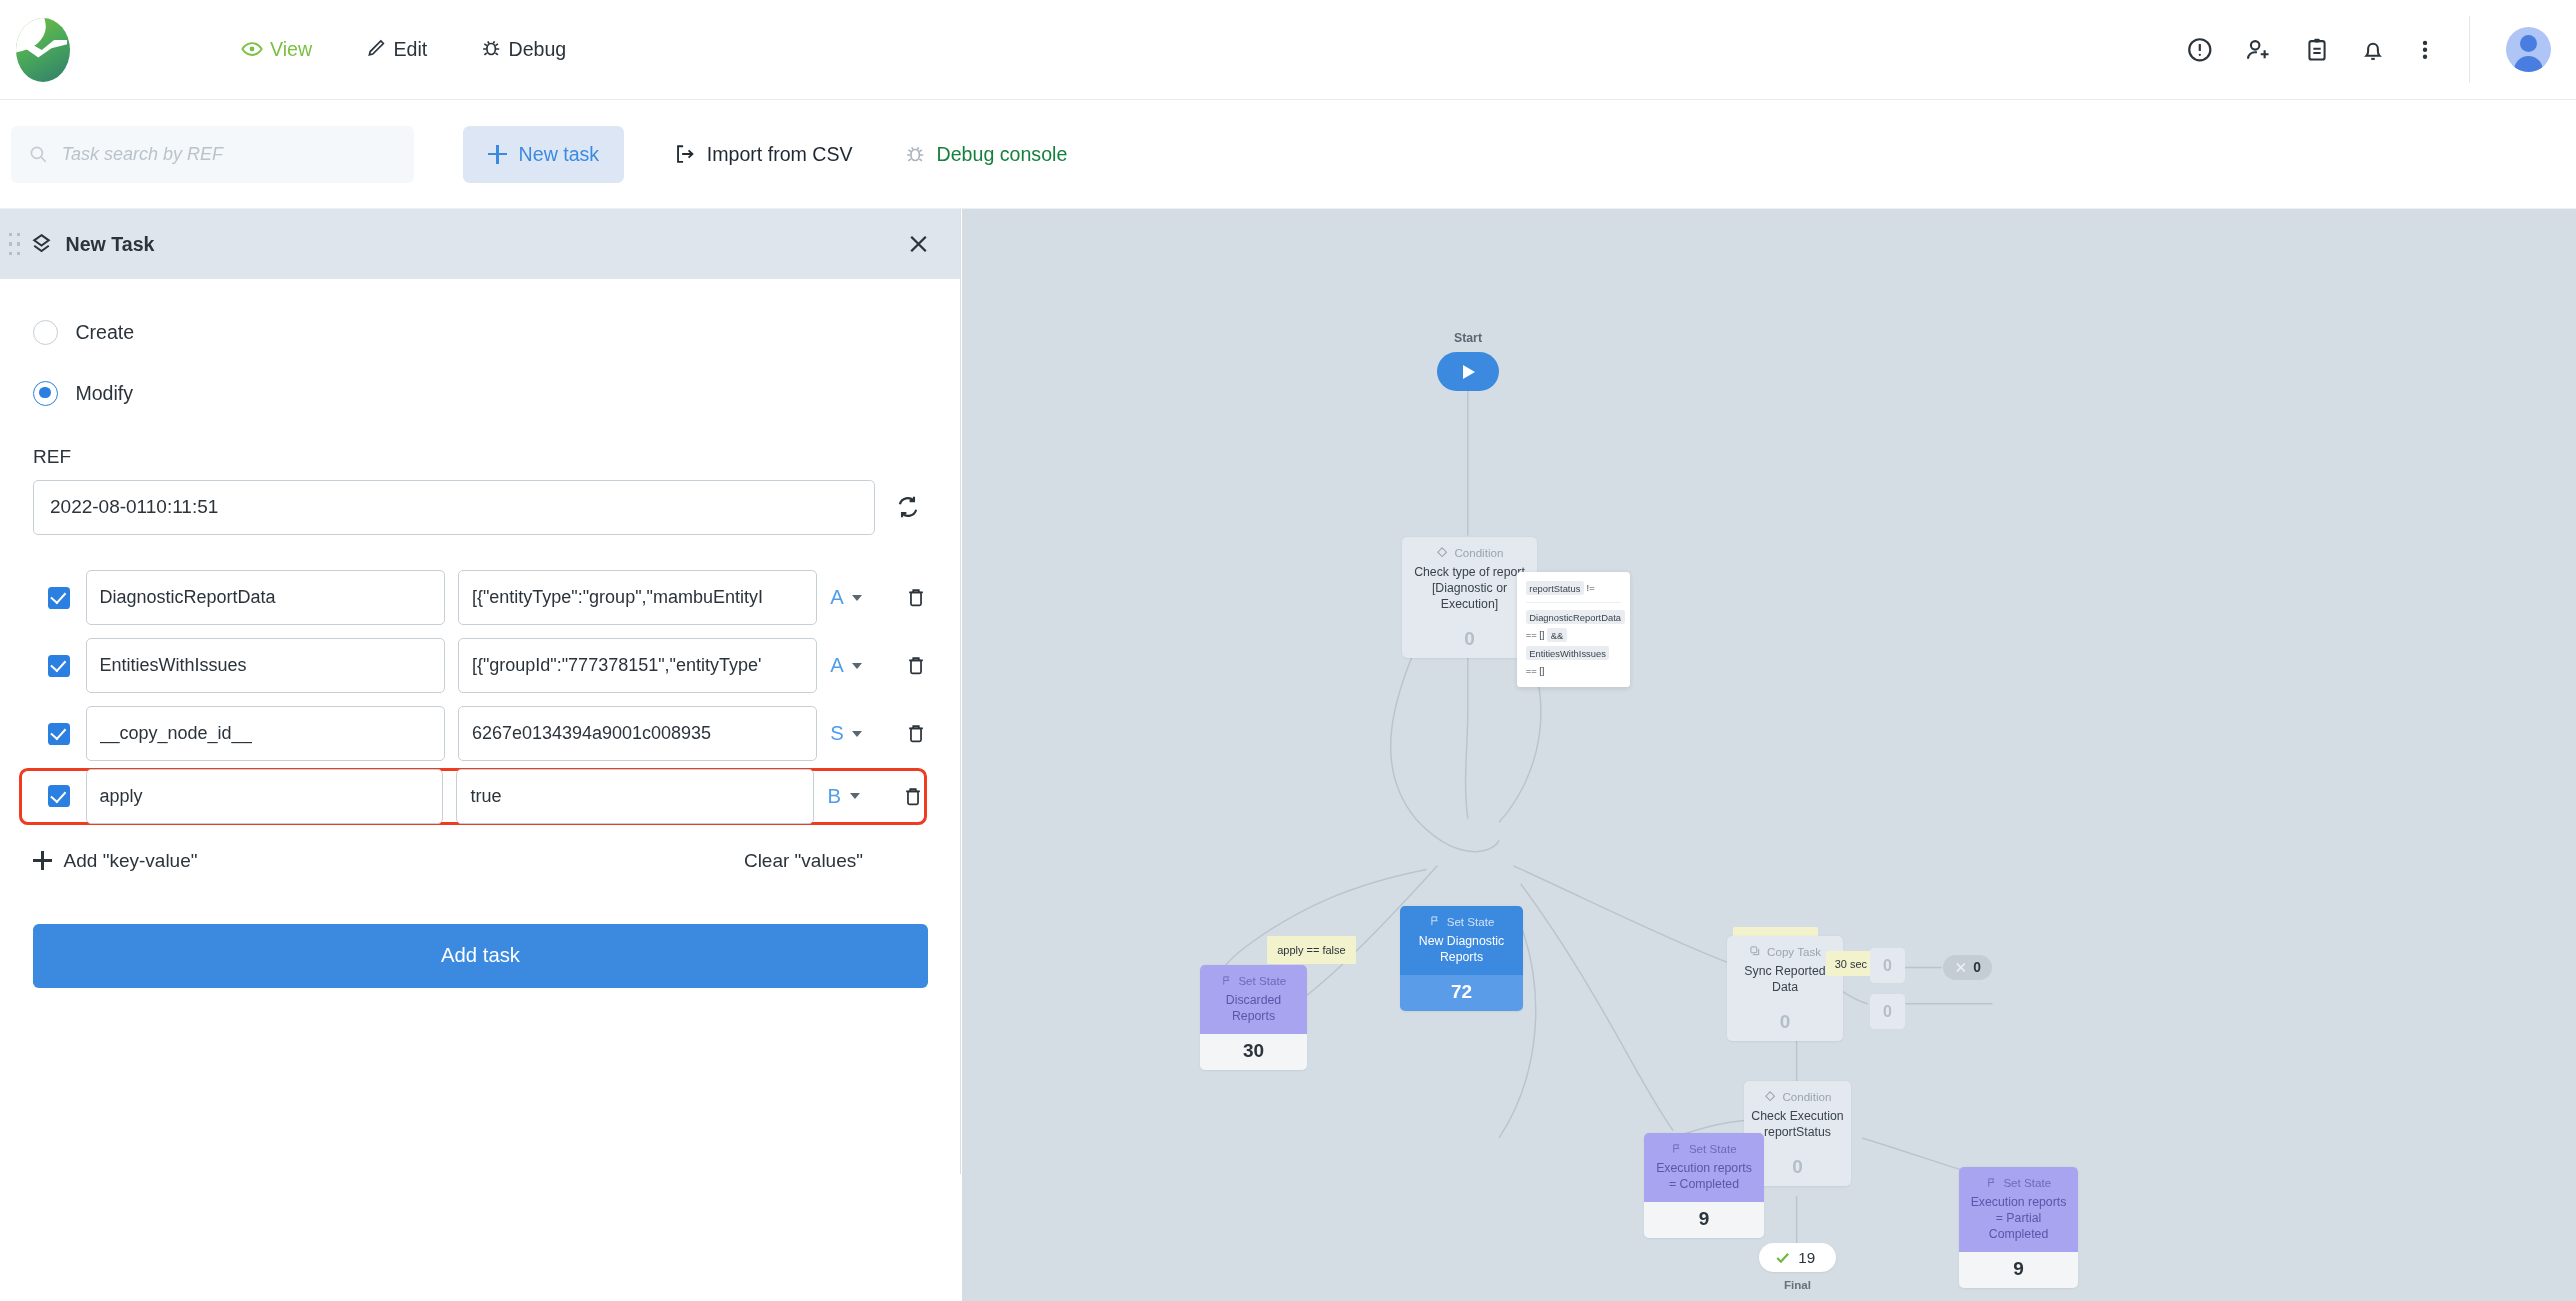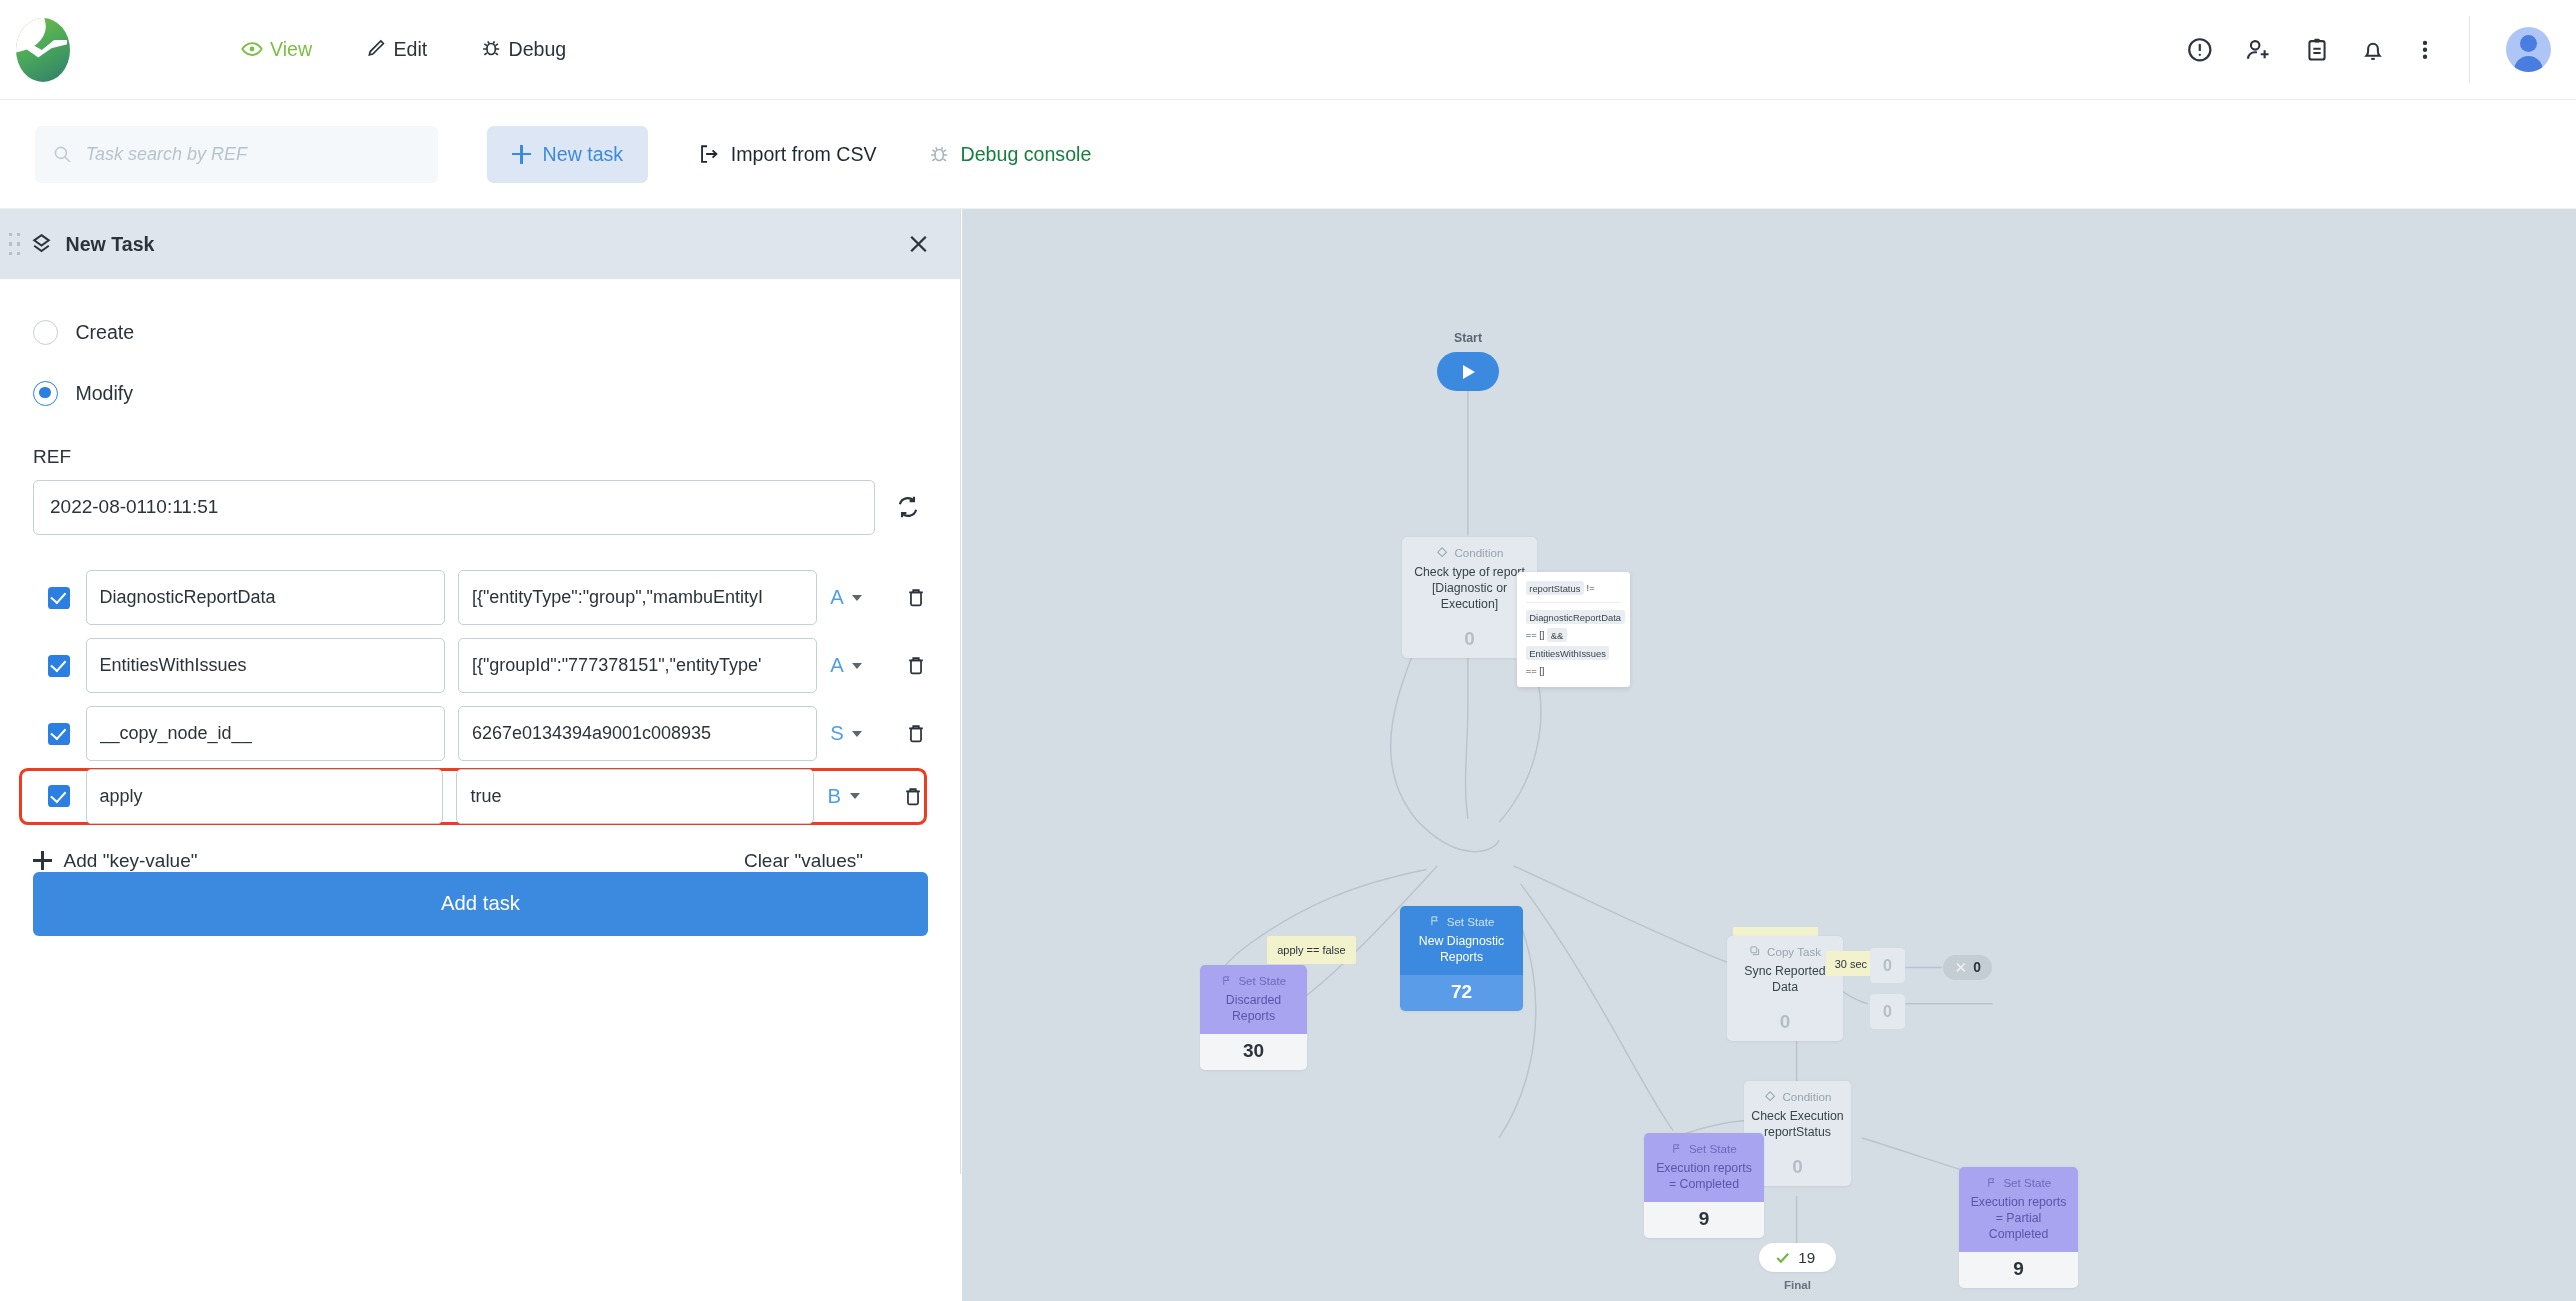--- a/index.html
+++ b/index.html
@@ -81,21 +81,21 @@
     border-radius:50%; background:#4a7de0;
   }
   .avatar::after {
     content:""; position:absolute; left:8px; top:29px; width:29px; height:22px;
     border-radius:14.5px 14.5px 0 0; background:#4a7de0;
   }
 
   
   .toolbar {
     position: absolute; left: 0; top: 100px; width: 2576px; height: 109px;
-    background: #ffffff; display: flex; align-items: center; padding-left: 35px;
+    background: #ffffff; display: flex; align-items: center; padding-left: 11px;
     border-bottom: 0.7px solid #edf0f2;
   }
   .search-box {
     width: 403px; height: 57px; background: #f5f8fa; border-radius: 5.8px;
     display: flex; align-items: center; padding-left: 17.4px; gap: 13px;
     cursor: text;
   }
   .search-ph { font-size: 18px; color: #b9c3cc; font-style: italic; }
   .btn-newtask {
     margin-left: 49px; height: 57px; background: #dde6f5; border-radius: 6.5px;
@@ -226,21 +226,21 @@
     display: flex; align-items: center; gap: 11.6px; cursor: pointer;
     font-size: 19px; color: #2b333b;
   }
   .plus-dark { position: relative; width: 19px; height: 19px; flex:none; }
   .plus-dark::before, .plus-dark::after { content:""; position:absolute; background:#2b333b; }
   .plus-dark::before { left:0; top:8px; width:19px; height:2.9px; }
   .plus-dark::after  { left:8px; top:0; width:2.9px; height:19px; }
   .clear-values { font-size: 19px; color: #2b333b; cursor: pointer; padding-right: 64px;}
 
   .add-task-btn {
-    width: 895px; height: 64px; background: #3b8ae0;
+    margin-top: 52px; width: 895px; height: 64px; background: #3b8ae0;
     border: none; border-radius: 5.8px; color: #fff; font-size: 20.3px;
     cursor: pointer; font-family: "Liberation Sans", sans-serif;
   }
 
   .panel-scroll {
     position: absolute; right: 1.5px; top: 218px; width: 7.3px; height: 1059px;
     background: #e9edf1; border-radius: 3.6px;
   }
 
   

